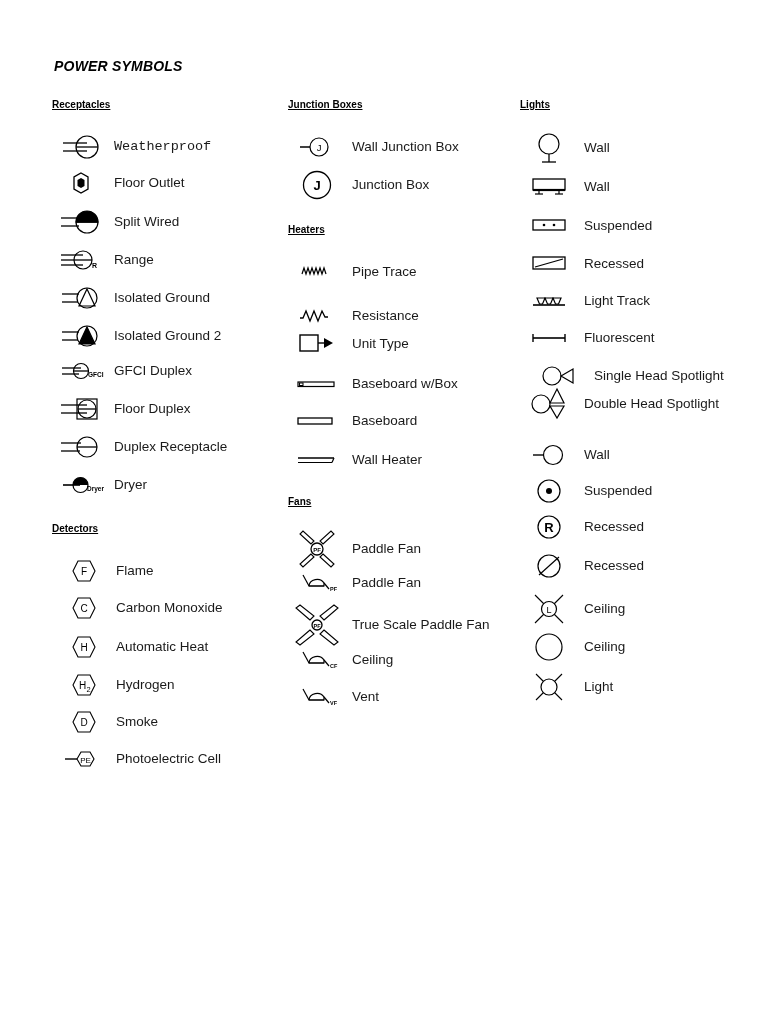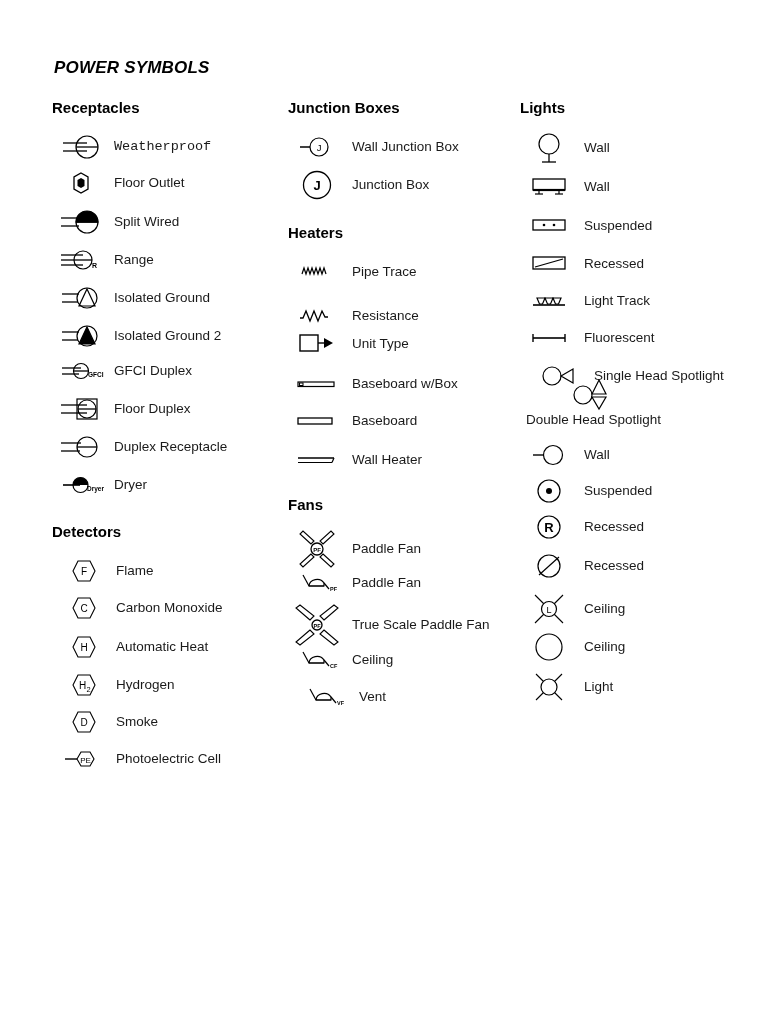--- a/index.html
+++ b/index.html
@@ -19,39 +19,40 @@
     position: absolute;
     left: 0; top: 0;
     width: 768px;
     height: 1024px;
     background: #ffffff;
   }
   .doc-title {
     position: absolute;
     left: 54px;
     top: 58px;
-    font-size: 17px;
+    font-size: 14px;
     font-weight: bold;
     font-style: italic;
     letter-spacing: 0.2px;
     white-space: nowrap;
   }
   .column {
     position: absolute;
     top: 0;
   }
   #col-1 { left: 52px; width: 236px; }
   #col-2 { left: 288px; width: 232px; }
   #col-3 { left: 520px; width: 248px; }
 
   .section-title {
     position: absolute;
-    font-size: 15px;
+    font-size: 10px;
     font-weight: bold;
     white-space: nowrap;
+    text-decoration: underline;
   }
   .legend-row {
     position: absolute;
     height: 30px;
     display: flex;
     align-items: center;
   }
   .sym-cell {
     width: 58px;
     min-width: 58px;
@@ -407,21 +408,21 @@
           <path d="M10,6 L16,17" stroke="#000" stroke-width="1.2" fill="none"></path>
           <path d="M16,17 A8,7 0 0 1 31,14 L31,17 Z" fill="none" stroke="#000" stroke-width="1.2"></path>
           <path d="M16,17 L31,17" stroke="#000" stroke-width="1.1"></path>
           <path d="M31,14 L36,20" stroke="#000" stroke-width="1.2" fill="none"></path>
           <text x="37" y="22" font-family="Liberation Sans, sans-serif" font-size="5.5" font-weight="bold" fill="#000">CF</text>
         </svg>
       </div>
       <div class="row-label lbl-wide">Ceiling</div>
     </div>
 
-    <div class="legend-row" style="top:682px;left:7px;">
+    <div class="legend-row" style="top:682px;left:0;">
       <div class="sym-cell">
         <svg width="48" height="28" viewBox="0 0 48 28">
           <path d="M10,6 L16,17" stroke="#000" stroke-width="1.2" fill="none"></path>
           <path d="M16,17 A8,7 0 0 1 31,14 L31,17 Z" fill="none" stroke="#000" stroke-width="1.2"></path>
           <path d="M16,17 L31,17" stroke="#000" stroke-width="1.1"></path>
           <path d="M31,14 L36,20" stroke="#000" stroke-width="1.2" fill="none"></path>
           <text x="37" y="22" font-family="Liberation Sans, sans-serif" font-size="5.5" font-weight="bold" fill="#000">VF</text>
         </svg>
       </div>
       <div class="row-label lbl-wide">Vent</div>
@@ -504,21 +505,21 @@
     <div class="legend-row" style="top:361px;left:10px;text-align:center;">
       <div class="sym-cell">
         <svg width="48" height="28" viewBox="0 0 48 28">
           <circle cx="17" cy="14" r="9" fill="none" stroke="#000" stroke-width="1.2"></circle>
           <polygon points="26,14 38,7 38,21" fill="none" stroke="#000" stroke-width="1.2"></polygon>
         </svg>
       </div>
       <div class="row-label lbl-wide">Single Head Spotlight</div>
     </div>
 
-    <div class="legend-row" style="top:377px;left:0;height:36px;flex-direction:column;">
+    <div class="legend-row" style="top:386px;left:0;height:36px;">
       <div class="sym-cell" style="height:36px;">
         <svg width="48" height="36" viewBox="0 0 48 36">
           <circle cx="16" cy="18" r="9" fill="none" stroke="#000" stroke-width="1.2"></circle>
           <polygon points="25,17 32,3 39,17" fill="none" stroke="#000" stroke-width="1.2"></polygon>
           <polygon points="25,20 39,20 32,32" fill="none" stroke="#000" stroke-width="1.2"></polygon>
         </svg>
       </div>
       <div class="row-label lbl-wide">Double Head Spotlight</div>
     </div>
 

